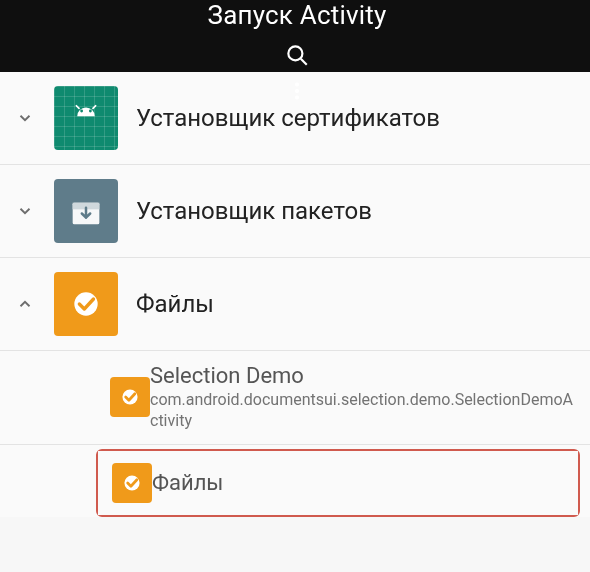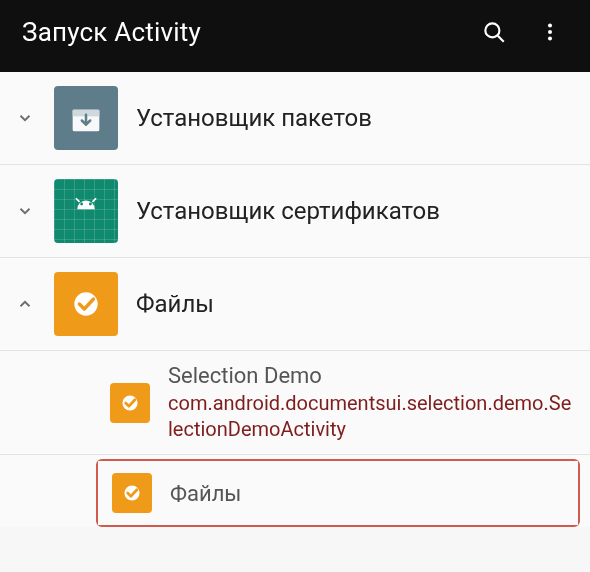--- a/index.html
+++ b/index.html
@@ -5,20 +5,21 @@
   * { box-sizing: border-box; margin: 0; padding: 0; }
   html, body { width: 590px; height: 572px; font-family: Roboto, "Helvetica Neue", Arial, sans-serif; background: #f7f7f7; overflow: hidden; }
   .appbar {
     height: 72px;
     background: #0f0f0f;
     display: flex;
     align-items: center;
     padding: 0 18px 8px 22px;
     color: #fff;
     gap: 12px;
+    flex-direction: column;
   }
   .appbar-title {
     flex: 1;
     font-size: 26px;
     font-weight: 400;
     letter-spacing: .2px;
   }
   .appbar-icon-btn {
     width: 44px; height: 44px;
     display: flex; align-items: center; justify-content: center;
@@ -51,28 +52,27 @@
     font-size: 24px;
     color: #222;
     font-weight: 400;
     line-height: 1.25;
   }
   
   .subrow {
     display:flex;
     align-items:center;
     padding: 12px 16px 12px 110px;
-    gap: 18px;
     background:#fafafa;
     border-bottom: 1px solid #e3e3e3;
   }
   .subrow .app-icon { width:40px; height:40px; }
   .subrow-texts { display:flex; flex-direction:column; gap:2px; min-width:0; flex:1; }
   .sub-title { font-size: 22px; color:#555; font-weight:400; }
-  .sub-pkg { font-size: 20px; color:#7f1d1d; word-break: break-all; line-height:1.3; }
+  .sub-pkg { font-size: 16px; color:#737373; word-break: break-all; line-height:1.3; }
   .highlight-wrap {
     margin: 4px 10px 6px 96px;
     border: 2px solid #d05a4e;
     border-radius: 6px;
   }
   .highlight-wrap .subrow {
     padding-left: 14px;
     border-bottom: none;
   }
   
@@ -111,46 +111,46 @@
 </div>
 
 <div class="list">
 
   <div class="row">
     <span class="chevron">
       <svg width="18" height="18" viewBox="0 0 24 24" fill="none" stroke="#6d6d6d" stroke-width="2.5">
           <polyline points="6 9 12 15 18 9"></polyline>
         </svg>
     </span>
-    <div class="app-icon icon-pkginstaller">
-      <svg width="40" height="40" viewBox="0 0 48 48">
-        <rect x="8" y="14" width="32" height="26" rx="2" fill="#fff" opacity=".95"></rect>
-        <rect x="8" y="14" width="32" height="8" fill="#cfd8dc"></rect>
-        <path d="M24 20 L24 32 M19 27 L24 32 L29 27" stroke="#5f7c8a" stroke-width="3" fill="none" stroke-linecap="round" stroke-linejoin="round"></path>
-      </svg>
-    </div>
-    <div class="app-label">Установщик пакетов</div>
-  </div>
-
-  <div class="row">
-    <span class="chevron">
-      <svg width="18" height="18" viewBox="0 0 24 24" fill="none" stroke="#6d6d6d" stroke-width="2.5">
-          <polyline points="6 9 12 15 18 9"></polyline>
-        </svg>
-    </span>
     <div class="app-icon icon-certs">
       <svg width="42" height="42" viewBox="0 0 48 48">
         <path d="M14 22 a10 10 0 0 1 20 0 v0 h-20 z" fill="#fff"></path>
         <circle cx="19" cy="16" r="1.6" fill="#0f8a6f"></circle>
         <circle cx="29" cy="16" r="1.6" fill="#0f8a6f"></circle>
         <line x1="13" y1="10" x2="16" y2="13" stroke="#fff" stroke-width="2" stroke-linecap="round"></line>
         <line x1="35" y1="10" x2="32" y2="13" stroke="#fff" stroke-width="2" stroke-linecap="round"></line>
       </svg>
     </div>
     <div class="app-label">Установщик сертификатов</div>
+  </div>
+
+  <div class="row">
+    <span class="chevron">
+      <svg width="18" height="18" viewBox="0 0 24 24" fill="none" stroke="#6d6d6d" stroke-width="2.5">
+          <polyline points="6 9 12 15 18 9"></polyline>
+        </svg>
+    </span>
+    <div class="app-icon icon-pkginstaller">
+      <svg width="40" height="40" viewBox="0 0 48 48">
+        <rect x="8" y="14" width="32" height="26" rx="2" fill="#fff" opacity=".95"></rect>
+        <rect x="8" y="14" width="32" height="8" fill="#cfd8dc"></rect>
+        <path d="M24 20 L24 32 M19 27 L24 32 L29 27" stroke="#5f7c8a" stroke-width="3" fill="none" stroke-linecap="round" stroke-linejoin="round"></path>
+      </svg>
+    </div>
+    <div class="app-label">Установщик пакетов</div>
   </div>
 
   <div class="row">
     <span class="chevron">
       <svg width="18" height="18" viewBox="0 0 24 24" fill="none" stroke="#6d6d6d" stroke-width="2.5">
           <polyline points="6 15 12 9 18 15"></polyline>
         </svg>
     </span>
     <div class="app-icon icon-files">
       <svg width="40" height="40" viewBox="0 0 48 48">

